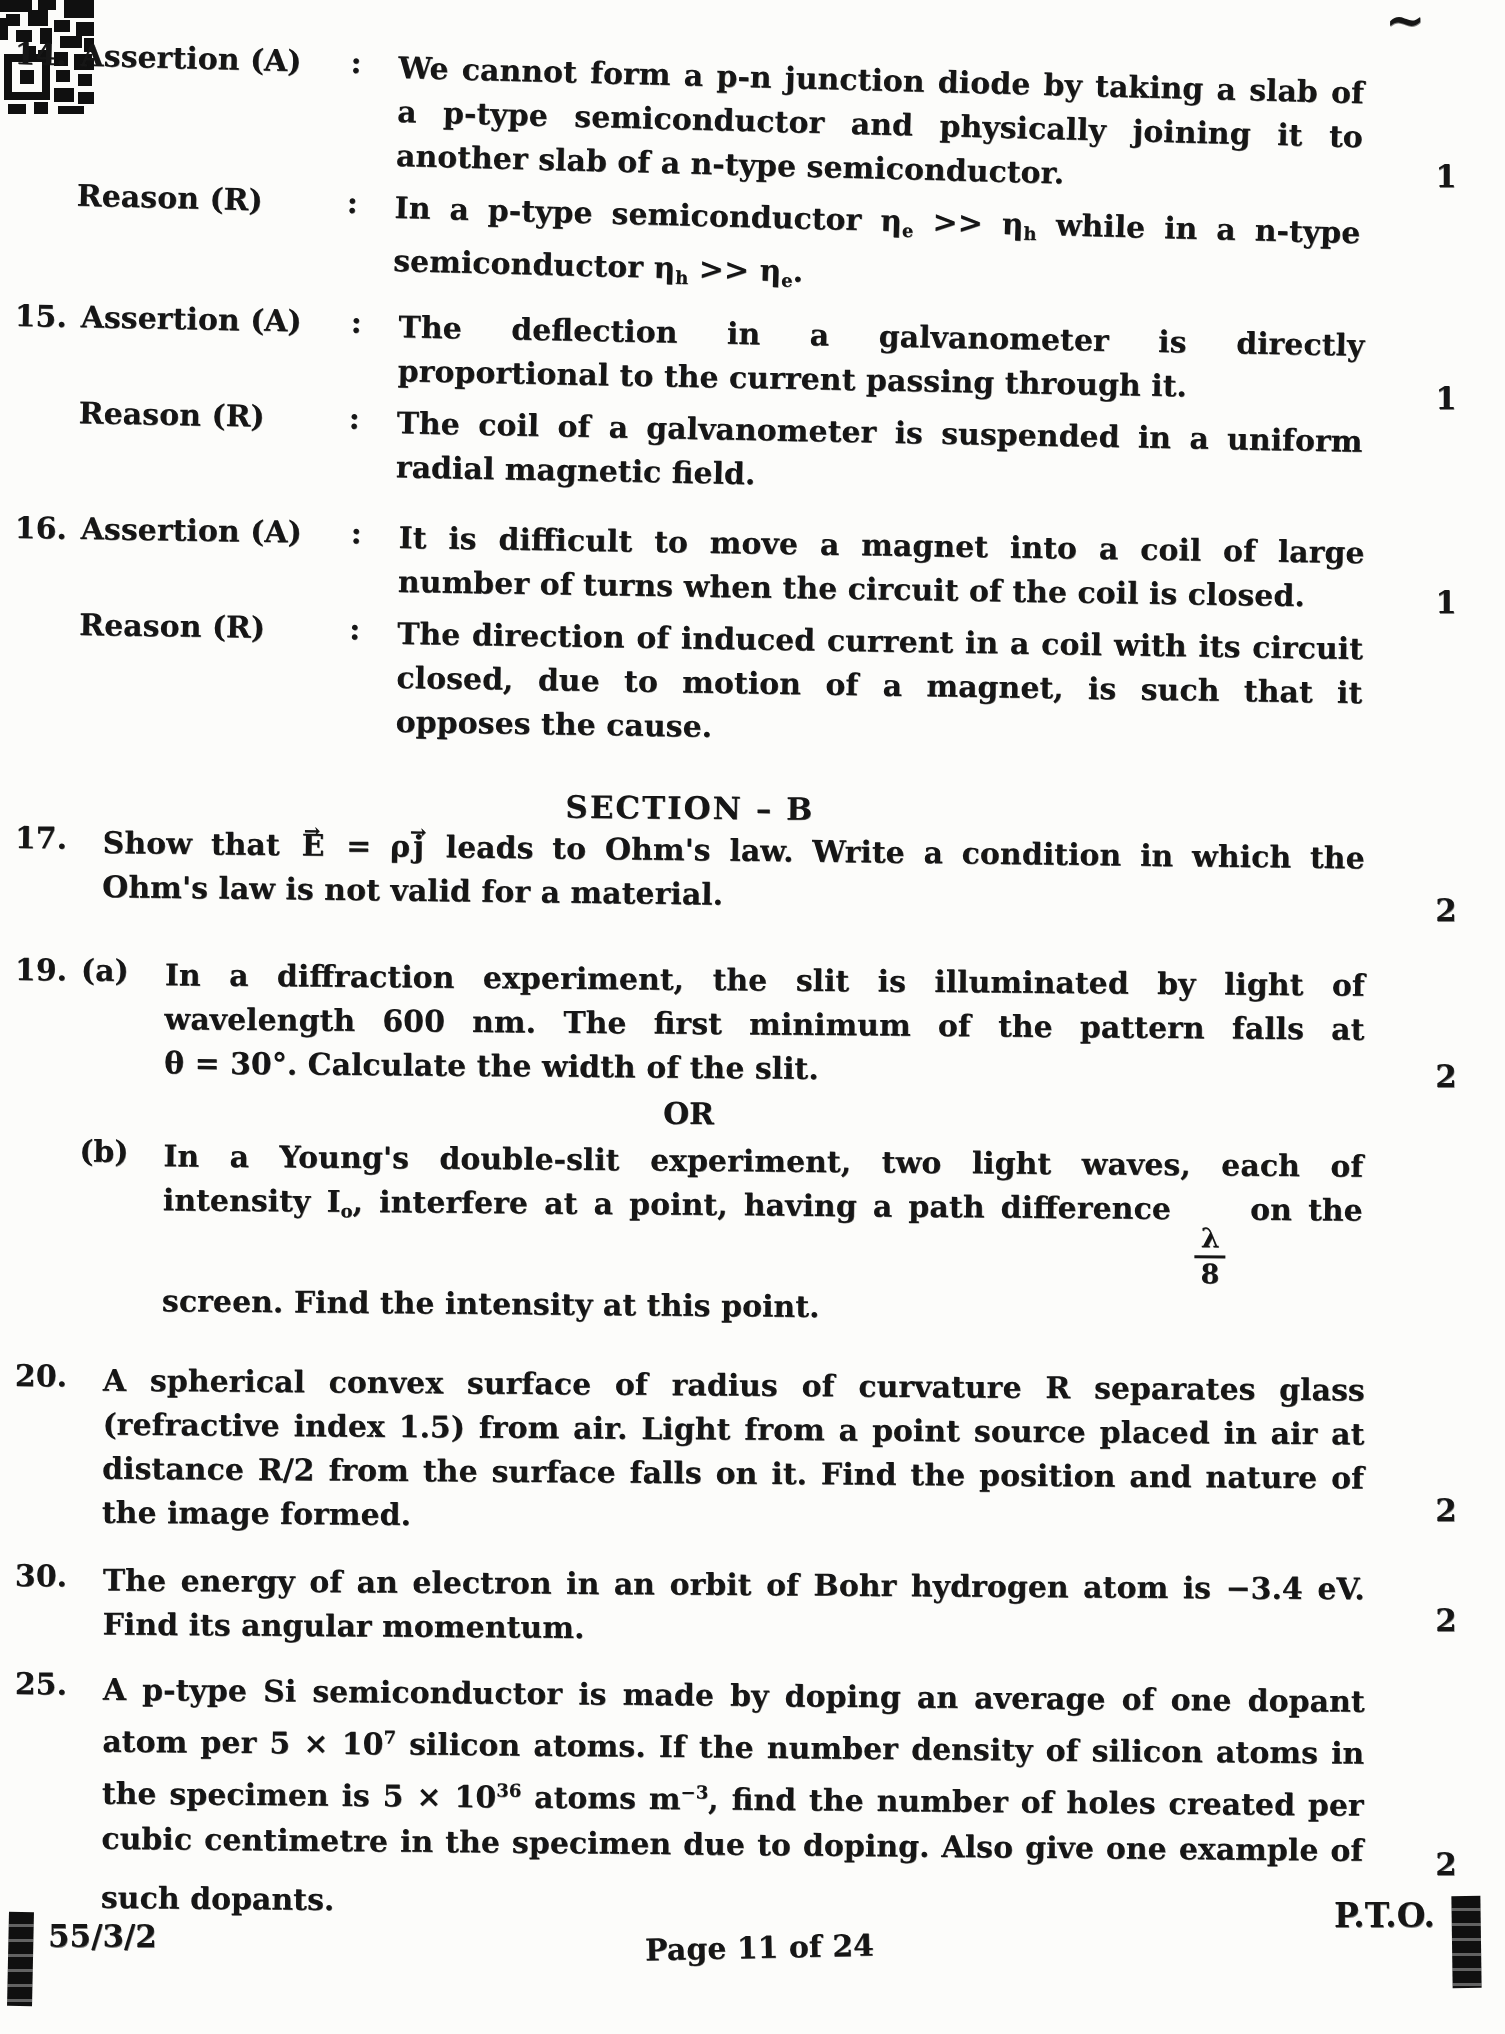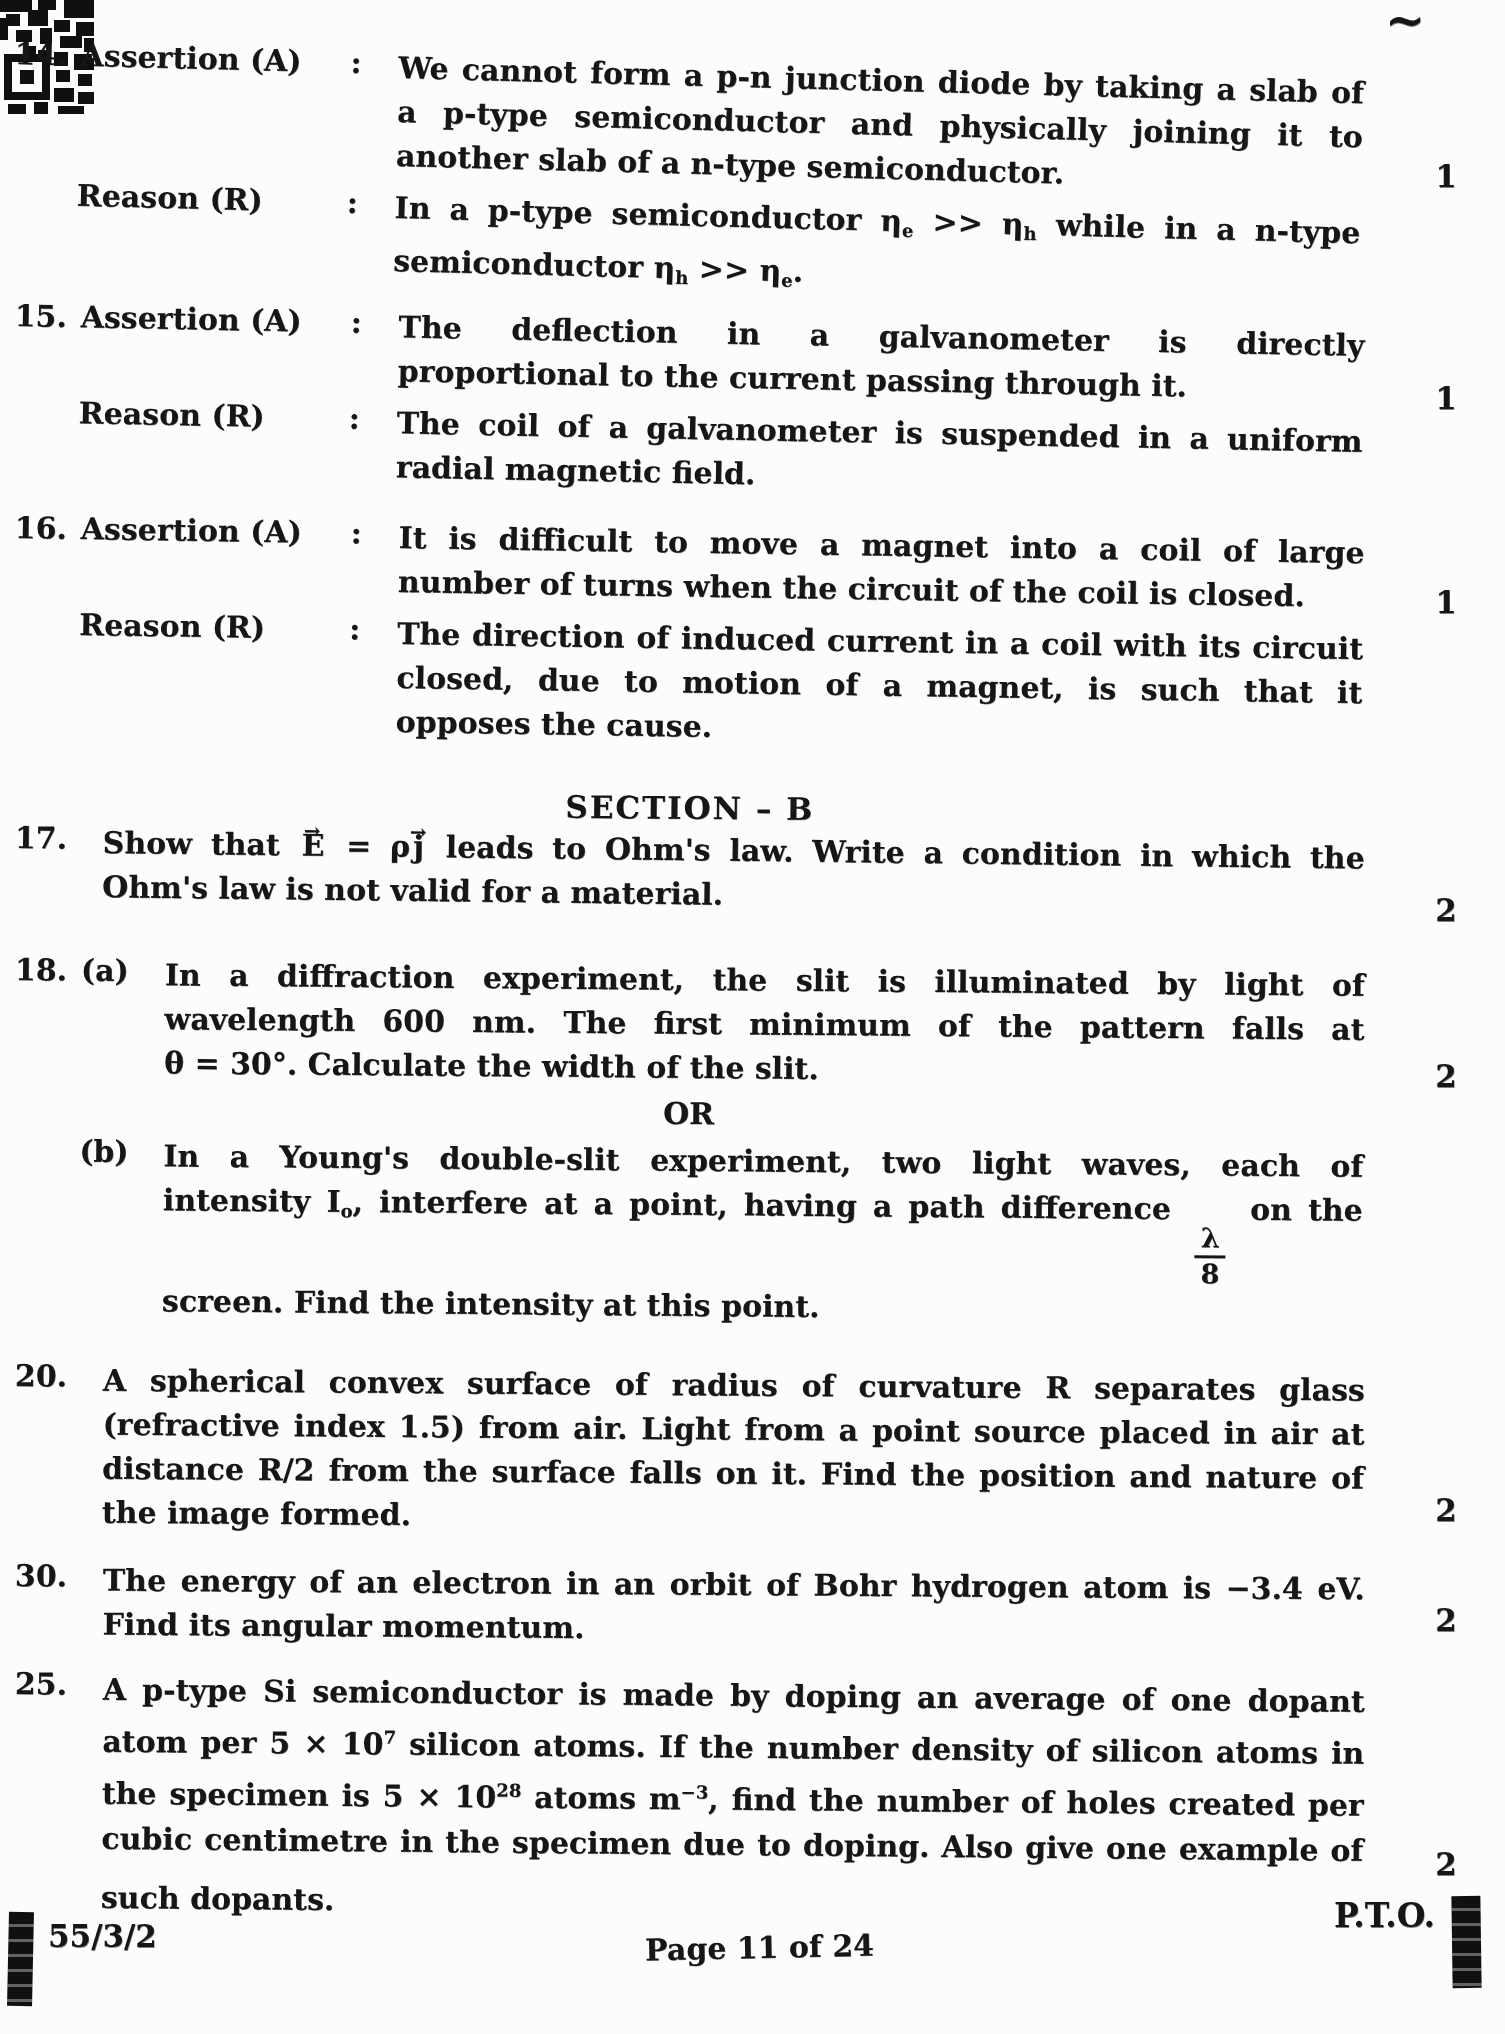--- a/index.html
+++ b/index.html
@@ -174,21 +174,21 @@
               <div class="line jl">Show that <span class="vec">E</span> = ρ<span class="vec">j</span> leads to Ohm's law. Write a condition in which the</div>
               <div class="line">Ohm's law is not valid for a material.</div>
             </div>
           </div>
         </div>
       </div>
       <div class="q choice qn-18" style="top: 952px;">
         <div class="marks" style="top: 106px;">2</div>
         <div class="qinner" style="transform: rotate(0.5deg);">
           <div class="part">
-            <div class="qnum">18.</div>
+            <div class="qnum">19.</div>
             <div class="sub">(a)</div>
             <div class="qtext">
               <div class="line jl">In a diffraction experiment, the slit is illuminated by light of</div>
               <div class="line jl">wavelength 600 nm. The first minimum of the pattern falls at</div>
               <div class="line">θ = 30°. Calculate the width of the slit.</div>
             </div>
           </div>
           <div class="or-sep">OR</div>
           <div class="part">
             <div class="qnum"></div>
@@ -231,21 +231,21 @@
         </div>
       </div>
       <div class="q plain qn-21" style="top: 1666px;">
         <div class="marks" style="top: 180px;">2</div>
         <div class="qinner" style="transform: rotate(0.55deg);">
           <div class="part">
             <div class="qnum">25.</div>
             <div class="qtext">
               <div class="line jl">A p-type Si semiconductor is made by doping an average of one dopant</div>
               <div class="line jl">atom per 5 × 10<sup>7</sup> silicon atoms. If the number density of silicon atoms in</div>
-              <div class="line jl">the specimen is 5 × 10<sup>28</sup> atoms m<sup>−3</sup>, find the number of holes created per</div>
+              <div class="line jl">the specimen is 5 × 10<sup>36</sup> atoms m<sup>−3</sup>, find the number of holes created per</div>
               <div class="line jl">cubic centimetre in the specimen due to doping. Also give one example of</div>
               <div class="line">such dopants.</div>
             </div>
           </div>
         </div>
       </div>
     </main>
 
   <footer>
     <span class="fcode">55/3/2</span>

